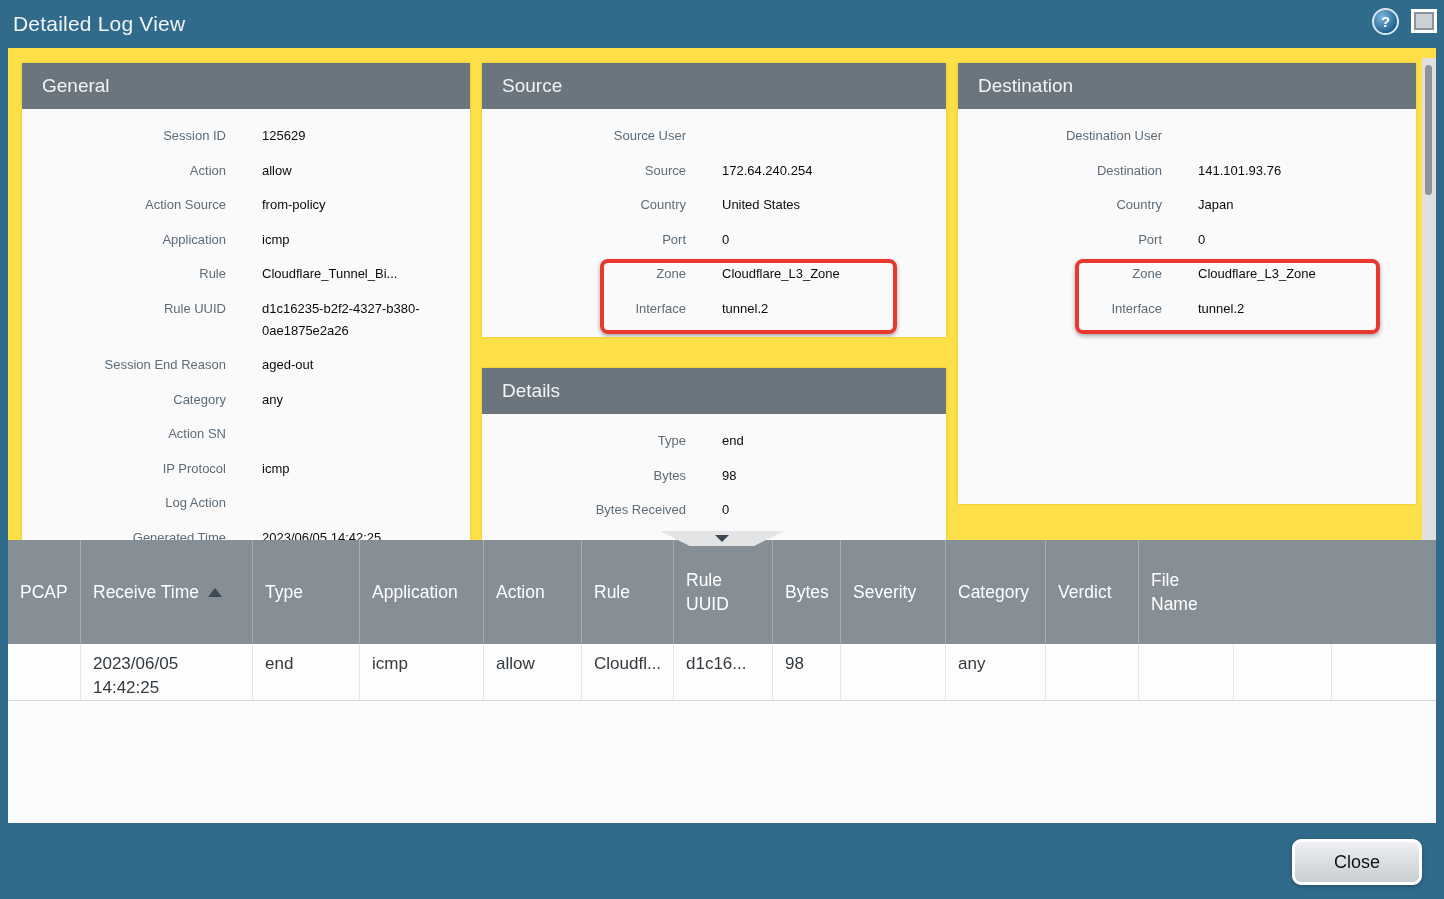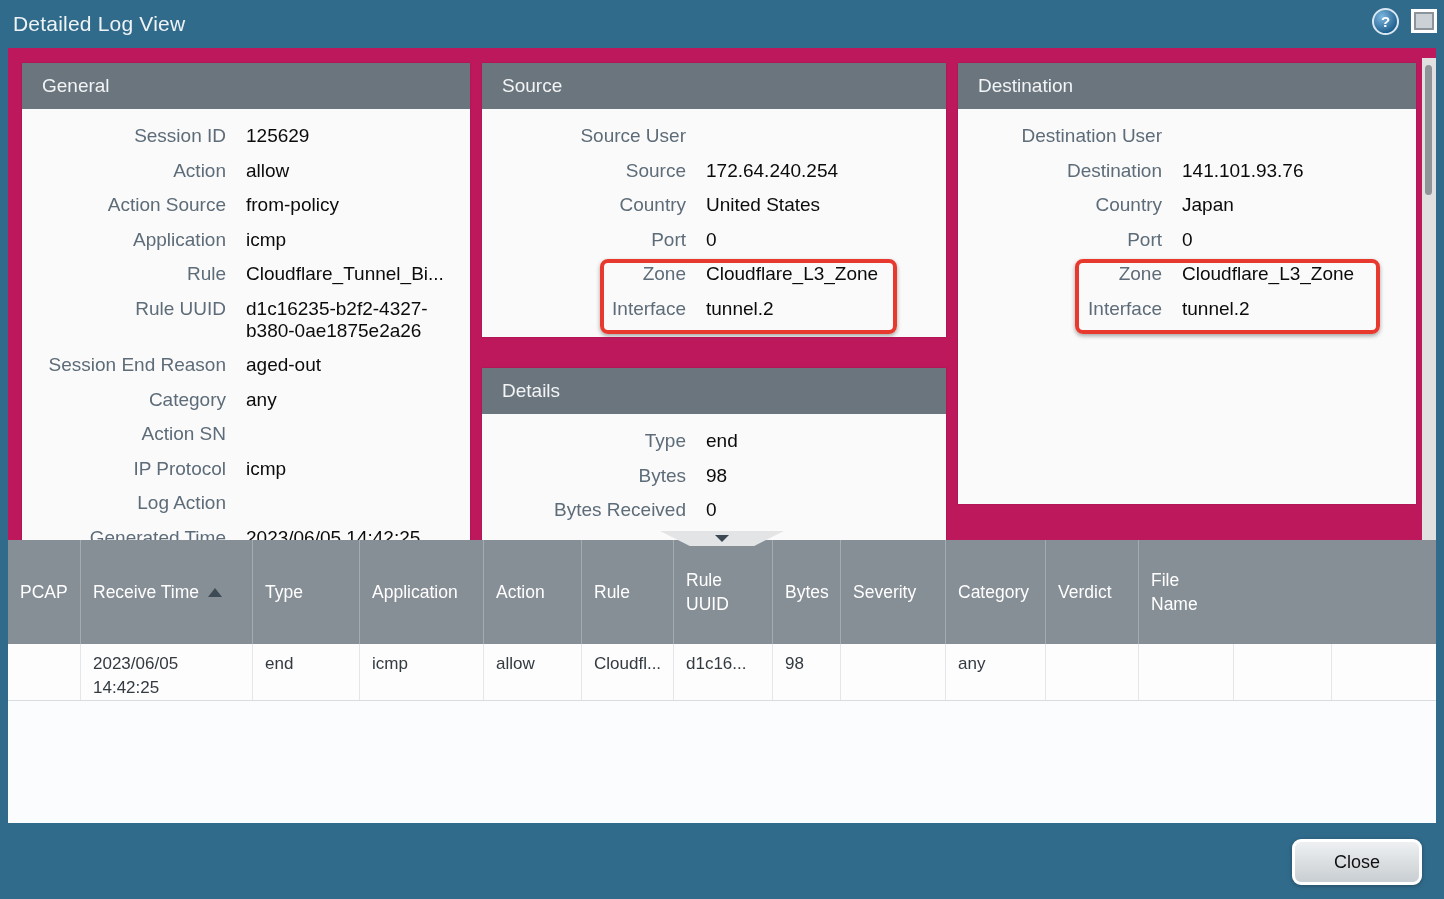--- a/index.html
+++ b/index.html
@@ -20,34 +20,34 @@
     border:2px solid #d9e7f2; color:#fff; font-weight:bold; font-size:15px;
     display:flex; align-items:center; justify-content:center; cursor:pointer;
   }
   .window-icon {
     position:absolute; left:1411px; top:9px; width:26px; height:24px;
     background:#fff; border:3px solid #fff; cursor:pointer;
   }
   .window-icon-inner { width:100%; height:100%; background:#ccd1d5; border:2px solid #8c949b; }
 
   
-  .content { position:absolute; left:8px; top:48px; width:1428px; height:492px; background:#be185d; overflow:hidden; }
+  .content { position:absolute; left:8px; top:48px; width:1428px; height:492px; background:#fde047; overflow:hidden; }
 
   .panel { position:absolute; background:#fafafa; overflow:hidden; box-shadow:0 0 2px rgba(0,0,0,0.18); }
   #panel-general     { left:14px;  top:15px;  width:448px; height:477px; }
   #panel-source      { left:474px; top:15px;  width:464px; height:274px; }
   #panel-details     { left:474px; top:320px; width:464px; height:172px; }
   #panel-destination { left:950px; top:15px;  width:458px; height:441px; }
 
   .phead { height:46px; background:#6a757d; color:#f2f4f5; font-size:19px; display:flex; align-items:center; padding-left:20px; }
   .pbody { position:relative; padding-top:16px; }
 
-  .frow { display:flex; line-height:22px; margin-bottom:12.5px; font-size:19px; }
+  .frow { display:flex; line-height:22px; margin-bottom:12.5px; font-size:13px; }
   .flabel { width:204px; text-align:right; color:#5d6c78; flex:none; }
-  .fvalue { margin-left:20px; width:200px; color:#0b0b0b; overflow-wrap:break-word; }
+  .fvalue { margin-left:36px; width:200px; color:#0b0b0b; overflow-wrap:break-word; }
 
   .highlight-box {
     position:absolute; border:4px solid #e8392e; border-radius:8px;
     box-shadow:0 2px 4px rgba(0,0,0,0.35); pointer-events:none; z-index:3;
   }
   #panel-source .highlight-box      { left:118px; top:196px; width:297px; height:75px; }
   #panel-destination .highlight-box { left:117px; top:196px; width:305px; height:75px; }
 
   
   .vscrollbar { position:absolute; right:0; top:10px; width:14px; height:482px; background:#e0e0e0; }

